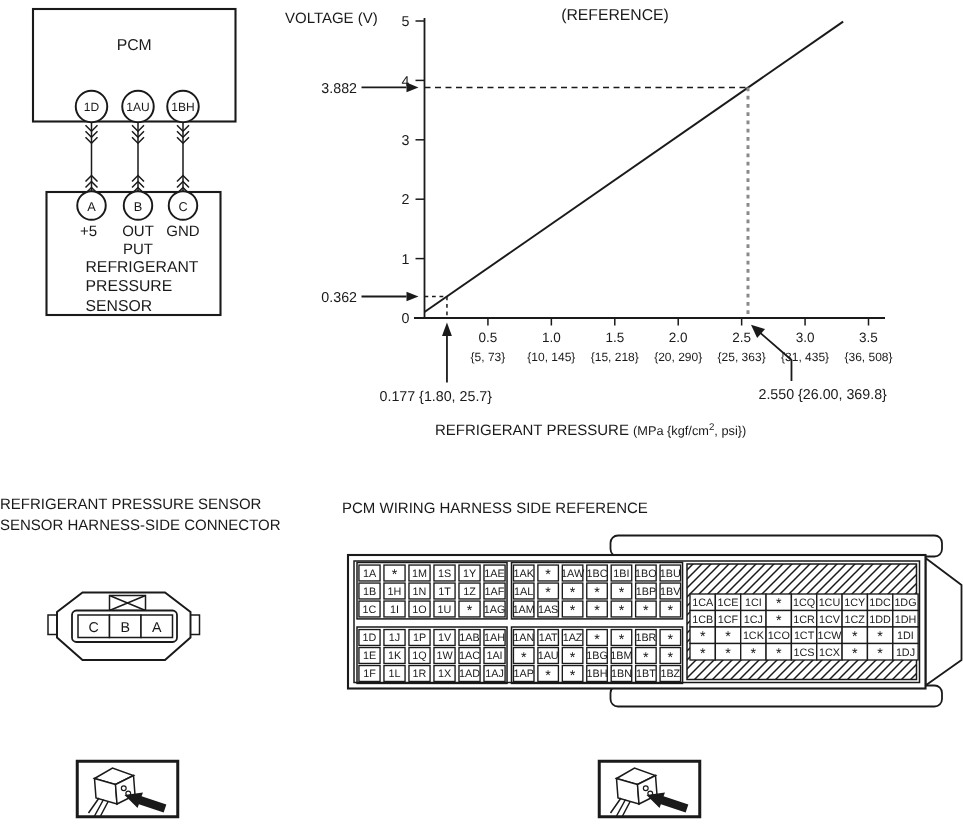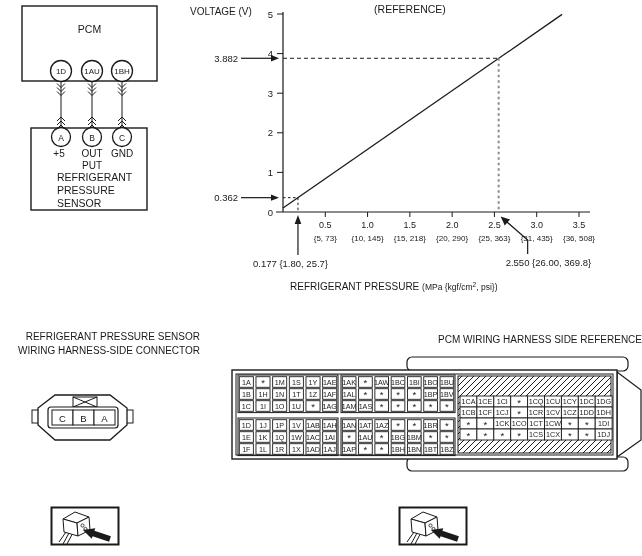--- a/index.html
+++ b/index.html
@@ -1,20 +1,20 @@
 <!DOCTYPE html>
 <html><head>
 <meta charset="utf-8">
 <style>
   html,body{margin:0;padding:0;background:#ffffff;font-family:"Liberation Sans",sans-serif;}
   #fig{position:relative;width:642px;height:556px;background:#ffffff;overflow:hidden;color:#1a1a1a;}
   .abs{position:absolute;}
   svg{display:block;}
   svg text{font-family:"Liberation Sans",sans-serif;fill:#1a1a1a;}
-  .caption{font-size:10px;line-height:14px;text-align:right;color:#1a1a1a;white-space:nowrap;}
+  .caption{font-size:10px;line-height:14px;text-align:left;color:#1a1a1a;white-space:nowrap;}
 </style>
 </head>
 <body>
 
 <div id="fig">
 
   <svg id="circuit-svg" class="abs" style="left:10px;top:0" width="180" height="232" viewBox="0 0 180 232">
     <rect x="12" y="6" width="135" height="75" fill="#fff" stroke="#1a1a1a" stroke-width="1.4"></rect>
     <text x="79.5" y="33" text-anchor="middle" font-size="10.5">PCM</text>
 
@@ -100,21 +100,21 @@
       <line x1="91" y1="58.27279999999999" x2="121" y2="58.27279999999999" stroke="#1a1a1a" stroke-width="1.2"></line>
       <polygon points="129,58.27279999999999 121,55.07279999999999 121,61.47279999999999" fill="#1a1a1a"></polygon>
       <text x="355.65714285714284" y="266" font-size="9.5" text-anchor="start">2.550 {26.00, 369.8}</text>
       <path d="M377.65714285714284,254 V240 L354.65714285714284,220" stroke="#1a1a1a" stroke-width="1.2" fill="none"></path>
       <polygon points="350.65714285714284,216.5 360.0571428571428,219.4 354.75714285714287,225.4" fill="#1a1a1a"></polygon>
       <text x="140" y="290" font-size="10"><tspan>REFRIGERANT PRESSURE  </tspan><tspan font-size="8.5">(MPa {kgf/cm</tspan><tspan font-size="6.5" dy="-3.5">2</tspan><tspan font-size="8.5" dy="3.5">, psi})</tspan></text>
     </svg>
 
   <div class="abs caption" style="left:0;top:330px;width:200px">
     <div>REFRIGERANT PRESSURE SENSOR</div>
-    <div>WIRING HARNESS-SIDE CONNECTOR</div>
+    <div>SENSOR HARNESS-SIDE CONNECTOR</div>
   </div>
 
   <svg id="sensor-conn-svg" class="abs" style="left:25px;top:386px" width="120" height="64" viewBox="0 0 120 64">
     <rect x="7" y="24" width="8" height="13" fill="#fff" stroke="#1a1a1a" stroke-width="1"></rect>
     <rect x="100" y="24" width="8" height="13" fill="#fff" stroke="#1a1a1a" stroke-width="1"></rect>
     <polygon points="30,9 85,9 102,22 102,39 85,54 30,54 13,39 13,22" fill="#fff" stroke="#1a1a1a" stroke-width="1.3"></polygon>
     <rect x="48" y="11" width="24" height="10" fill="#fff" stroke="#1a1a1a" stroke-width="1"></rect>
     <path d="M48,11 L72,21 M48,21 L72,11" stroke="#1a1a1a" stroke-width="1"></path>
     <rect x="23" y="21" width="70" height="21" rx="3" fill="#fff" stroke="#1a1a1a" stroke-width="1.2"></rect>
     <rect x="27" y="24" width="21" height="15" fill="#fff" stroke="#1a1a1a" stroke-width="1"></rect>

